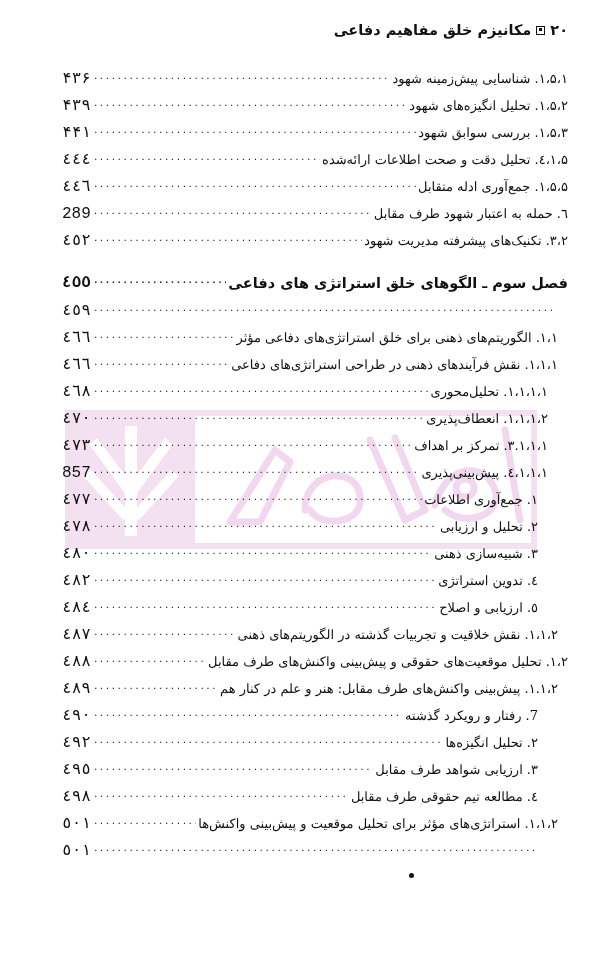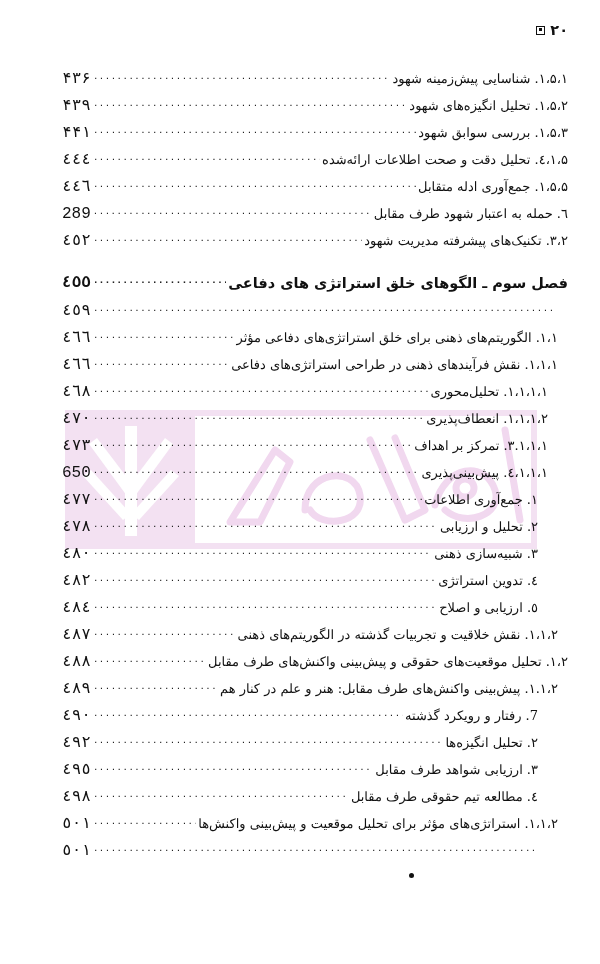--- a/index.html
+++ b/index.html
@@ -48,20 +48,21 @@
     }
   </style>
 </head>
 <body>
 
 <div class="page">
 
   <div class="running-head">
     <span>۲۰</span>
     <span class="square-icon"></span>
+    <span>مکانیزم خلق مفاهیم دفاعی</span>
   </div>
 
   <svg class="watermark" viewBox="0 0 472 139" xmlns="http://www.w3.org/2000/svg">
     <rect x="0" y="0" width="472" height="139" fill="#f3e1f2"></rect>
     <rect x="130" y="6" width="336" height="127" fill="#ffffff"></rect>
     <g fill="#ffffff">
       <rect x="60" y="16" width="12" height="110"></rect>
       <polygon points="24,34 32,28 70,78 62,86"></polygon>
       <polygon points="108,34 100,28 62,78 70,86"></polygon>
       <polygon points="18,66 26,60 66,104 58,110"></polygon>
@@ -143,21 +144,21 @@
         <span class="page-num">٤٧٠</span>
       </div>
       <div class="toc-row" style="top: 367px; padding-right: 20px;">
         <span class="title">۳.۱،۱،۱. تمرکز بر اهداف</span>
         <span class="leader">........................................................................................................................................................................................................</span>
         <span class="page-num">٤٧٣</span>
       </div>
       <div class="toc-row" style="top: 394px; padding-right: 20px;">
         <span class="title">۱،۱،۱،٤. پیش‌بینی‌پذیری</span>
         <span class="leader">........................................................................................................................................................................................................</span>
-        <span class="page-num">650</span>
+        <span class="page-num">857</span>
       </div>
       <div class="toc-row" style="top: 421px; padding-right: 30px;">
         <span class="title">۱. جمع‌آوری اطلاعات</span>
         <span class="leader">........................................................................................................................................................................................................</span>
         <span class="page-num">٤٧٧</span>
       </div>
       <div class="toc-row" style="top: 448px; padding-right: 30px;">
         <span class="title">۲. تحلیل و ارزیابی</span>
         <span class="leader">........................................................................................................................................................................................................</span>
         <span class="page-num">٤٧٨</span>

